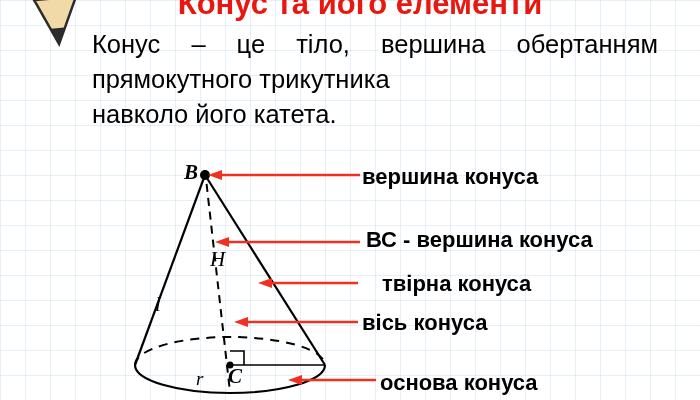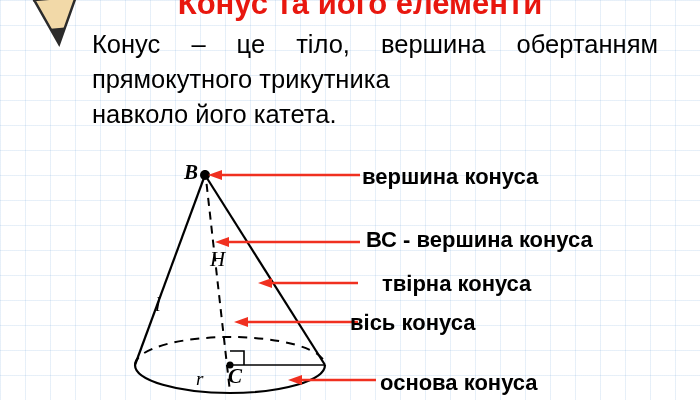--- a/index.html
+++ b/index.html
@@ -84,21 +84,21 @@
     position: absolute;
     font-size: 22px;
     color: #000000;
     white-space: nowrap;
     z-index: 7;
     font-weight: bold;
   }
   #callout-apex   { left: 362px; top: 164px; }
   #callout-height { left: 366px; top: 227px; }
   #callout-slant  { left: 362px; top: 271px; margin-left: 20px; }
-  #callout-axis   { left: 350px; top: 310px; }
+  #callout-axis   { left: 362px; top: 310px; }
   #callout-base   { left: 380px; top: 370px; }
 
   .pointlabel {
     position: absolute;
     font-family: "Liberation Serif", serif;
     font-style: italic;
     font-weight: bold;
     font-size: 21px;
     color: #000;
     z-index: 7;

